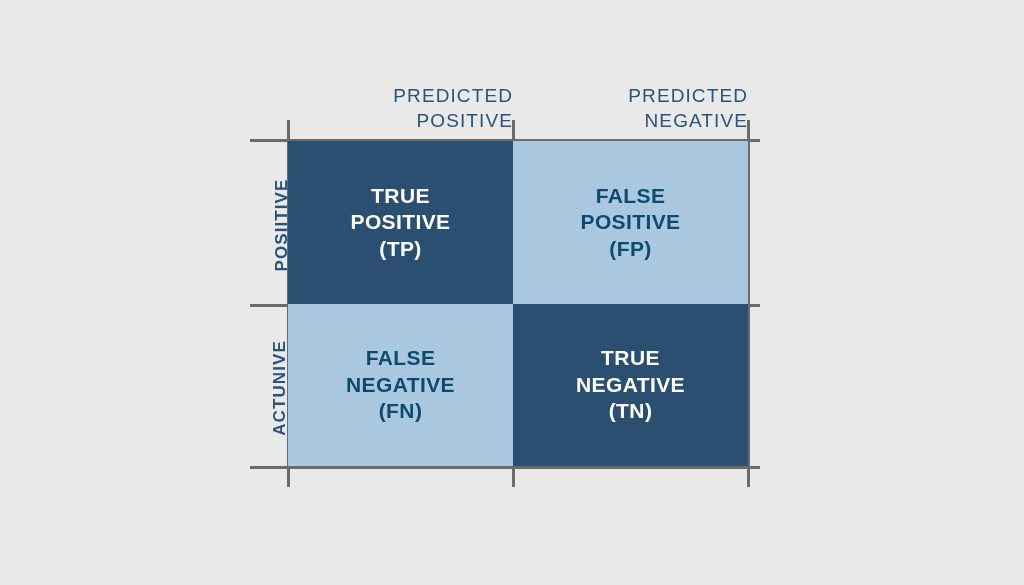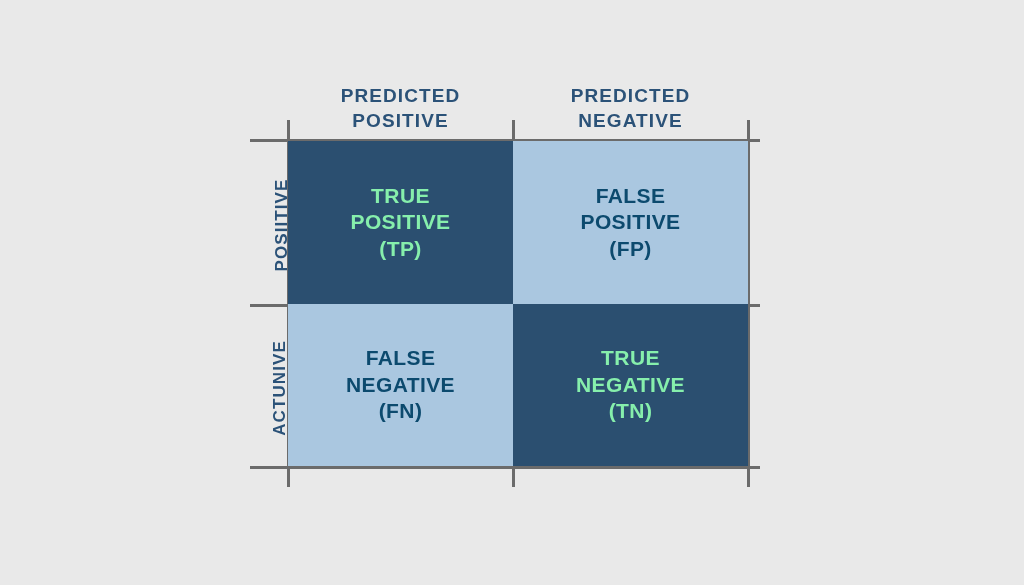--- a/index.html
+++ b/index.html
@@ -61,28 +61,28 @@
     align-items: center;
     justify-content: center;
     text-align: center;
     font-weight: bold;
     font-size: 21px;
     line-height: 1.26;
     letter-spacing: 0.4px;
   }
   .cell .line { display: block; }
 
-  .cell-dark  { background: #2b4f70; color: #86efac; }
+  .cell-dark  { background: #2b4f70; color: #ffffff; }
   .cell-light { background: #aac7e0; color: #0c4a6e; }
 
   
   .col-header {
     position: absolute;
-    text-align: center;
-    font-weight: bold;
+    text-align: right;
+    font-weight: normal;
     font-size: 19px;
     line-height: 1.3;
     letter-spacing: 1.1px;
     color: #2b5278;
   }
   #col-header-positive { left: 288px; top: 84px;  width: 225px; }
   #col-header-negative { left: 513px; top: 84px;  width: 235px; }
   .col-header .line { display: block; }
 
   

